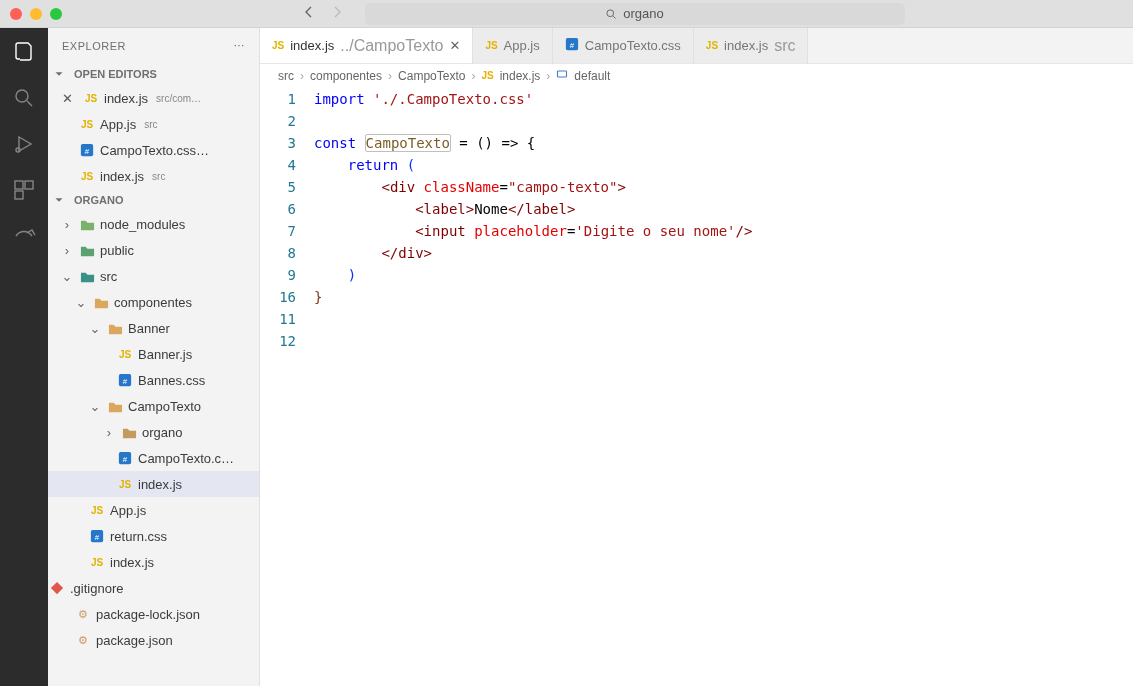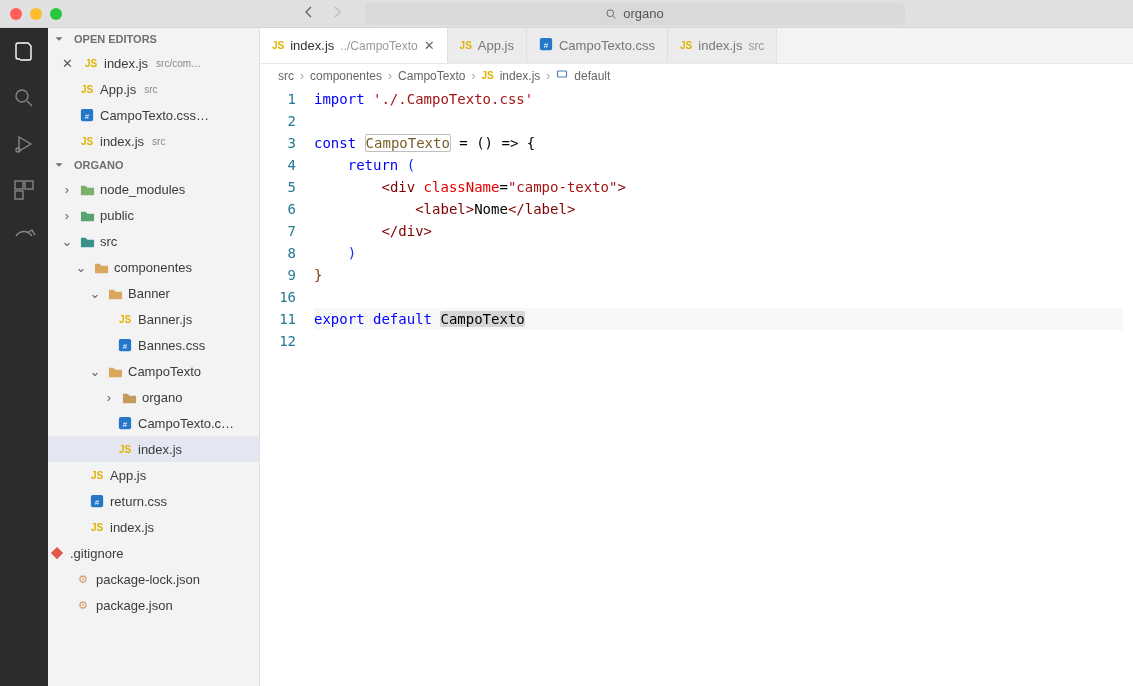--- a/index.html
+++ b/index.html
@@ -126,21 +126,21 @@
   align-items: center;
   padding: 0 12px;
   gap: 6px;
   background: #ececec;
   border-right: 1px solid #e0e0e0;
   color: #777;
   cursor: pointer;
   font-size: 13px;
 }
 .tab.active { background: #fff; color: #333; }
-.tab .tabdim { color: #999; font-size: 12px; }
+.tab .tabdim { color: #999; font-size: 16px; }
 .tab .tab-close { color: #666; }
 
 .breadcrumb {
   height: 24px;
   display: flex;
   align-items: center;
   padding: 0 18px;
   gap: 6px;
   font-size: 12px;
   color: #666;
@@ -232,20 +232,24 @@
       </div>
       <div class="activity-item">
         <svg viewBox="0 0 24 24" fill="none" stroke="currentColor" stroke-width="1.4">
             <path d="M4 12c4-6 12-6 16 0"></path>
             <path d="M14 6l6 0 0 6" transform="rotate(-30 20 6)"></path>
           </svg>
       </div>
     </div>
 
     <div class="sidebar">
+      <div class="sidebar-header">
+        <span>EXPLORER</span>
+        <span>⋯</span>
+      </div>
 
       <div class="section-header">
         <svg viewBox="0 0 16 16" fill="#6f6f6f">
             <path d="M4 6l4 4 4-4z"></path>
           </svg>
         <span>OPEN EDITORS</span>
       </div>
       <div class="tree">
         <div class="tree-row" style="padding-left:14px">
           <span class="close-x">✕</span>
@@ -467,22 +471,22 @@
             <div>11</div>
             <div>12</div>
         </div>
         <div class="code">
           <div class="code-line"><span class="tok-kw">import</span> <span class="tok-str">'./.CampoTexto.css'</span></div>
           <div class="code-line"></div>
           <div class="code-line"><span class="tok-kw">const</span> <span class="tok-fn hl-box">CampoTexto</span><span class="tok-txt"> = () =&gt; {</span></div>
           <div class="code-line">    <span class="tok-kw">return</span> <span class="tok-br">(</span></div>
           <div class="code-line">        <span class="tok-tag">&lt;</span><span class="tok-tag">div</span> <span class="tok-attr">className</span><span class="tok-txt">=</span><span class="tok-str">"campo-texto"</span><span class="tok-tag">&gt;</span></div>
           <div class="code-line">            <span class="tok-tag">&lt;</span><span class="tok-tag">label</span><span class="tok-tag">&gt;</span><span class="tok-txt">Nome</span><span class="tok-tag">&lt;/</span><span class="tok-tag">label</span><span class="tok-tag">&gt;</span></div>
+          <div class="code-line">            <span class="tok-tag">&lt;</span><span class="tok-tag">input</span> <span class="tok-attr">placeholder</span><span class="tok-txt">=</span><span class="tok-str">'Digite o seu nome'</span><span class="tok-tag">/&gt;</span></div>
           <div class="code-line">        <span class="tok-tag">&lt;/</span><span class="tok-tag">div</span><span class="tok-tag">&gt;</span></div>
           <div class="code-line">    <span class="tok-br">)</span></div>
           <div class="code-line"><span class="tok-br2">}</span></div>
           <div class="code-line"></div>
-          <div class="code-line current"><span class="tok-kw">export</span> <span class="tok-kw">default</span> <span class="tok-txt hl-sel">CampoTexto</span></div>
         </div>
       </div>
     </div>
   </div>
 </div>
 
 </body></html>

